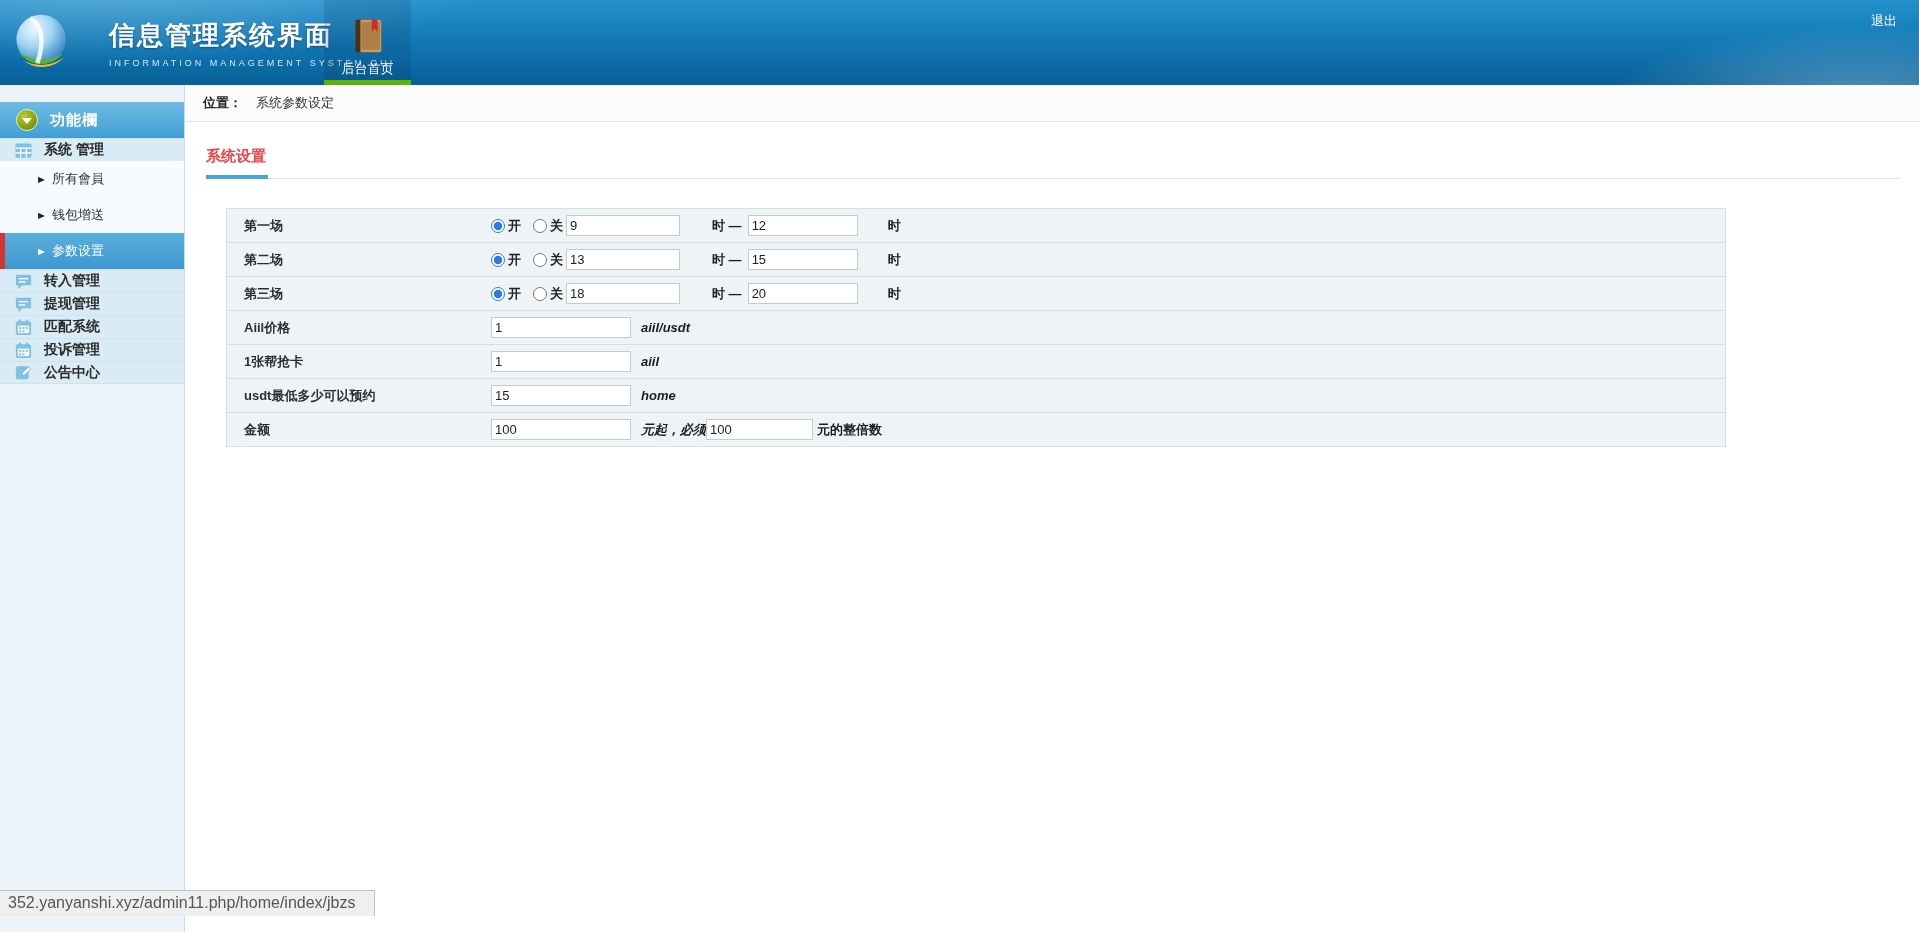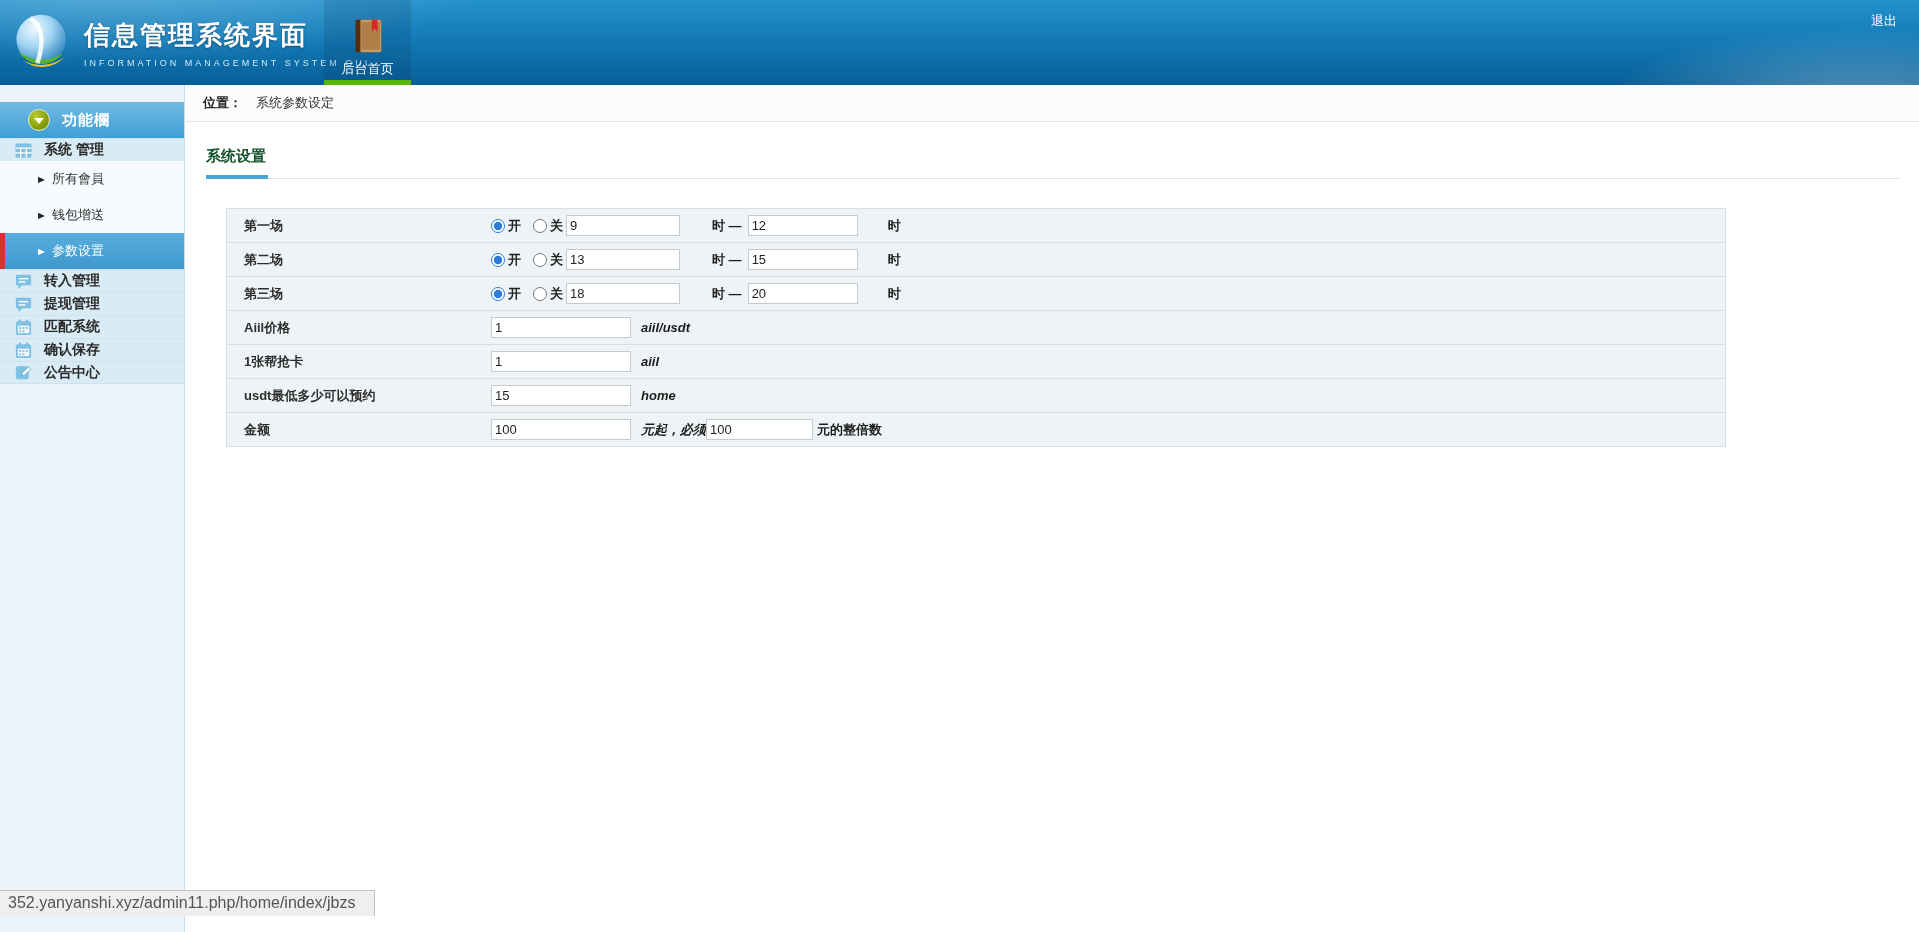--- a/index.html
+++ b/index.html
@@ -11,21 +11,21 @@
 
   
   .header {
     position:absolute; left:0; top:0; width:1919px; height:85px;
     background:
       radial-gradient(ellipse 420px 120px at 97% 115%, rgba(255,255,255,.30), rgba(255,255,255,0) 60%),
       radial-gradient(ellipse 700px 160px at 6% -30%, rgba(255,255,255,.28), rgba(255,255,255,0) 55%),
       linear-gradient(180deg,#2391cd 0%, #1176b2 55%, #085f97 100%);
     display:flex; align-items:stretch;
   }
-  .logo-area { display:flex; align-items:center; padding-left:10px; width:300px; }
+  .logo-area { display:flex; align-items:center; padding-left:10px; width:300px;gap:25px; }
   .logo-globe { width:64px; height:64px; }
   .logo-text { margin-left:10px; }
   .logo-title {
     color:#fff; font-size:26px; font-weight:bold; letter-spacing:2px;
     text-shadow:0 1px 2px rgba(0,40,70,.5); white-space:nowrap;
   }
   .logo-sub {
     color:#cfe9f8; font-size:9px; letter-spacing:3px; margin-top:5px; white-space:nowrap;
   }
   .header-tabs { display:flex; gap:7px;padding-left:24px; }
@@ -40,21 +40,21 @@
     content:""; position:absolute; left:0; right:0; bottom:0; height:5px; background:#58b406;
   }
   .logout { position:absolute; right:22px; top:12px; color:#fff; font-size:13px; cursor:pointer; }
 
   
   .sidebar {
     position:absolute; left:0; top:85px; width:185px; bottom:0;
     background:#ecf4f9; border-right:1px solid #c7dcea;
   }
   .func-header {
-    margin-top:17px; height:36px; display:flex; align-items:center; padding-left:28px;
+    margin-top:17px; height:36px; display:flex; align-items:center; padding-left:16px;
     background:linear-gradient(180deg,#6fbbe4 0%, #409ed4 100%);
     color:#fff; font-weight:bold; font-size:15px; letter-spacing:1px;
   }
   .func-circle {
     width:22px; height:22px; border-radius:50%; margin-right:12px;
     background:radial-gradient(circle at 35% 30%, #b8cb33, #7f9703 70%);
     border:1px solid #e7f0c2; display:flex; align-items:center; justify-content:center;
   }
   .func-caret { width:0; height:0; border-left:5px solid transparent; border-right:5px solid transparent; border-top:6px solid #fff; margin-top:1px; }
   .menu-item { display:flex; align-items:center; cursor:pointer; }
@@ -80,21 +80,21 @@
     background:#fcfcfc; border-bottom:1px solid #e3e3e3;
     display:flex; align-items:center; padding-left:17px; font-size:13px;
   }
   .crumb-label { font-weight:bold; color:#222; }
   .crumb-value { margin-left:14px; color:#333; }
 
   
   .content { position:absolute; left:186px; top:122px; right:0; bottom:0; background:#fff; padding-left:20px; }
   .tabs-bar { margin-top:25px; margin-right:19px; border-bottom:1px solid #dfe3e5; }
   .tab-title {
-    display:inline-block; font-size:15px; font-weight:bold; color:#14532d;
+    display:inline-block; font-size:15px; font-weight:bold; color:#ef4444;
     padding:0 2px 9px 0; border-bottom:4px solid #4aa5d8; margin-bottom:-1px; cursor:pointer;font-family:Liberation Mono, monospace;
   }
   .param-table { margin-top:29px; margin-left:20px; width:1500px; border-top:1px solid #d9dee1; }
   .form-row {
     display:flex; align-items:center; height:34px; background:#eef3f6;
     border:1px solid #d9dee1; border-top:none; font-size:13px;
   }
   .row-label { width:264px; padding-left:17px; font-weight:bold; color:#2e2e2e; flex:none; }
   .row-controls { display:flex; align-items:center; }
   .radio-wrap { display:flex; align-items:center; font-weight:bold; color:#222; cursor:pointer; }
@@ -254,21 +254,21 @@
             <rect x="4" y="8" width="12" height="8" fill="#fff" opacity="0.9"></rect>
             <g fill="#7fc0e4">
               <rect x="5.5" y="9.5" width="2" height="2"></rect>
               <rect x="9" y="9.5" width="2" height="2"></rect>
               <rect x="12.5" y="9.5" width="2" height="2"></rect>
               <rect x="5.5" y="13" width="2" height="2"></rect>
               <rect x="9" y="13" width="2" height="2"></rect>
             </g>
           </svg>
         </span>
-        <span class="mi-label">确认保存</span>
+        <span class="mi-label">投诉管理</span>
       </div>
       <div class="menu-item group">
         <span class="mi-icon">
           <svg viewBox="0 0 20 20" width="19" height="19">
             <rect x="2" y="3.5" width="13.5" height="13.5" rx="2" fill="#7fc0e4"></rect>
             <path d="M8 13.5l1-3.2 6.2-6.2 2.3 2.3-6.2 6.2-3.3 0.9z" fill="#fff" stroke="#5aa7d0" stroke-width="0.8"></path>
           </svg>
         </span>
         <span class="mi-label">公告中心</span>
       </div>

